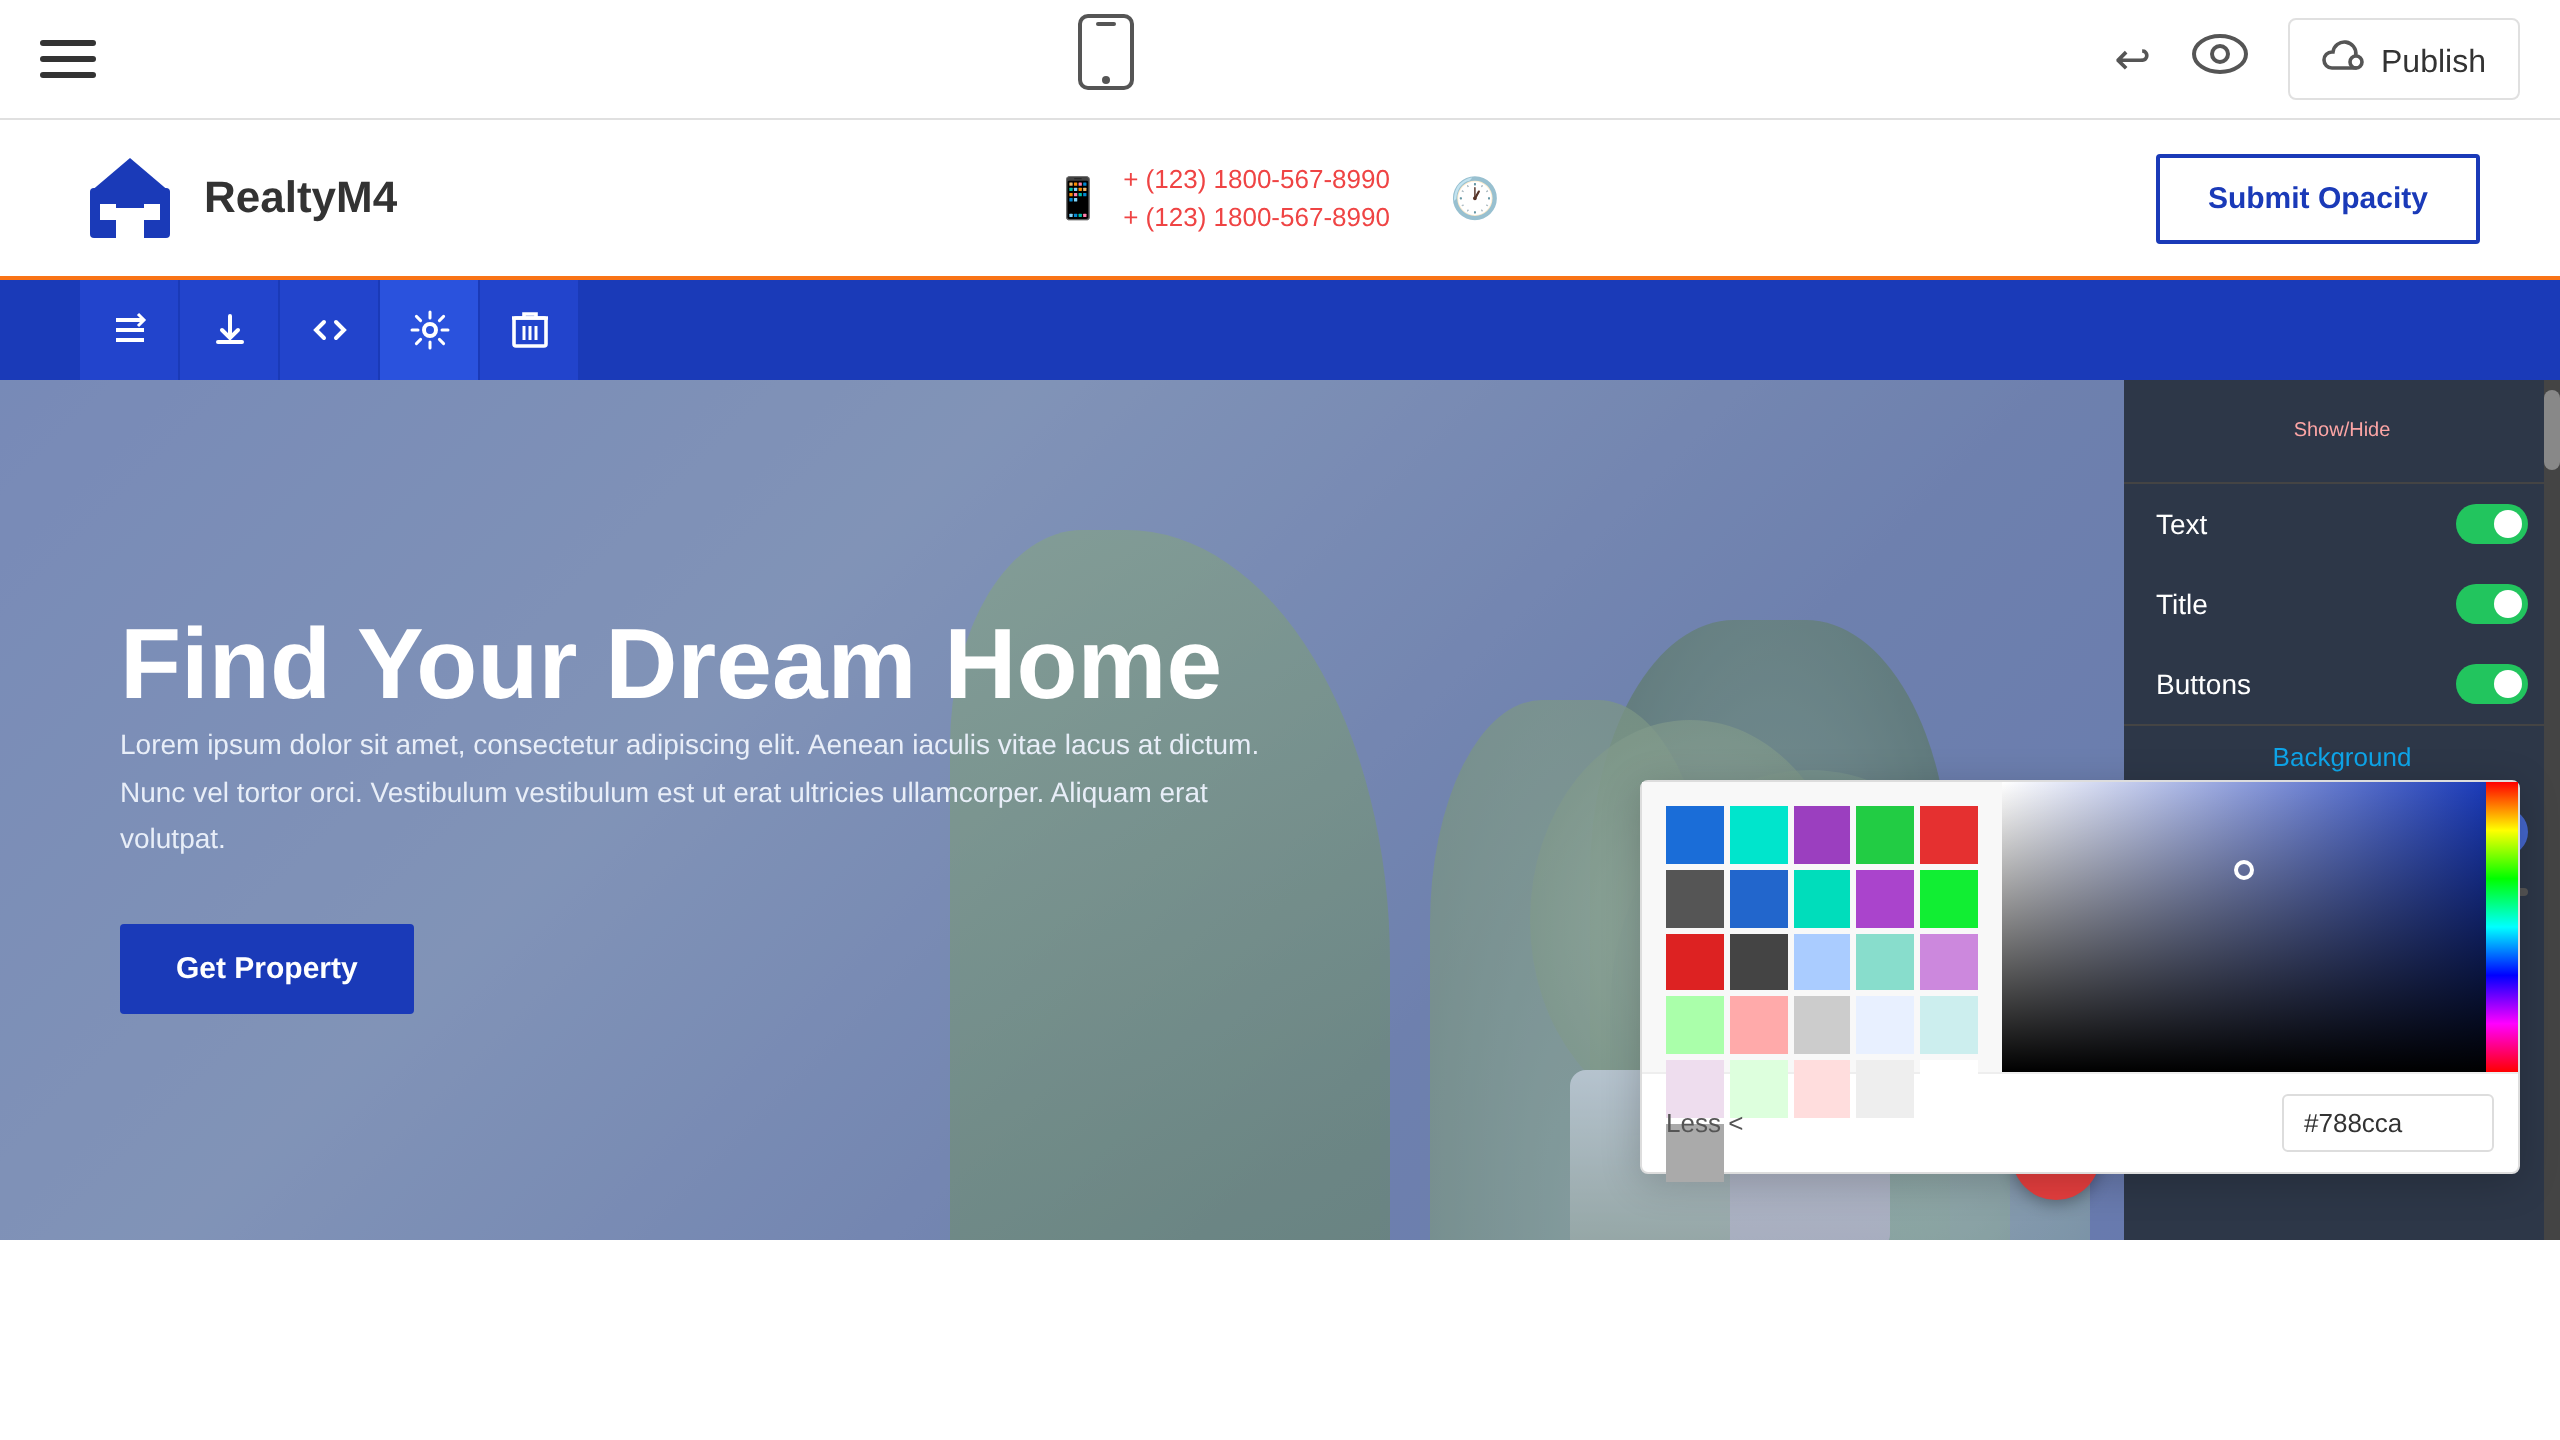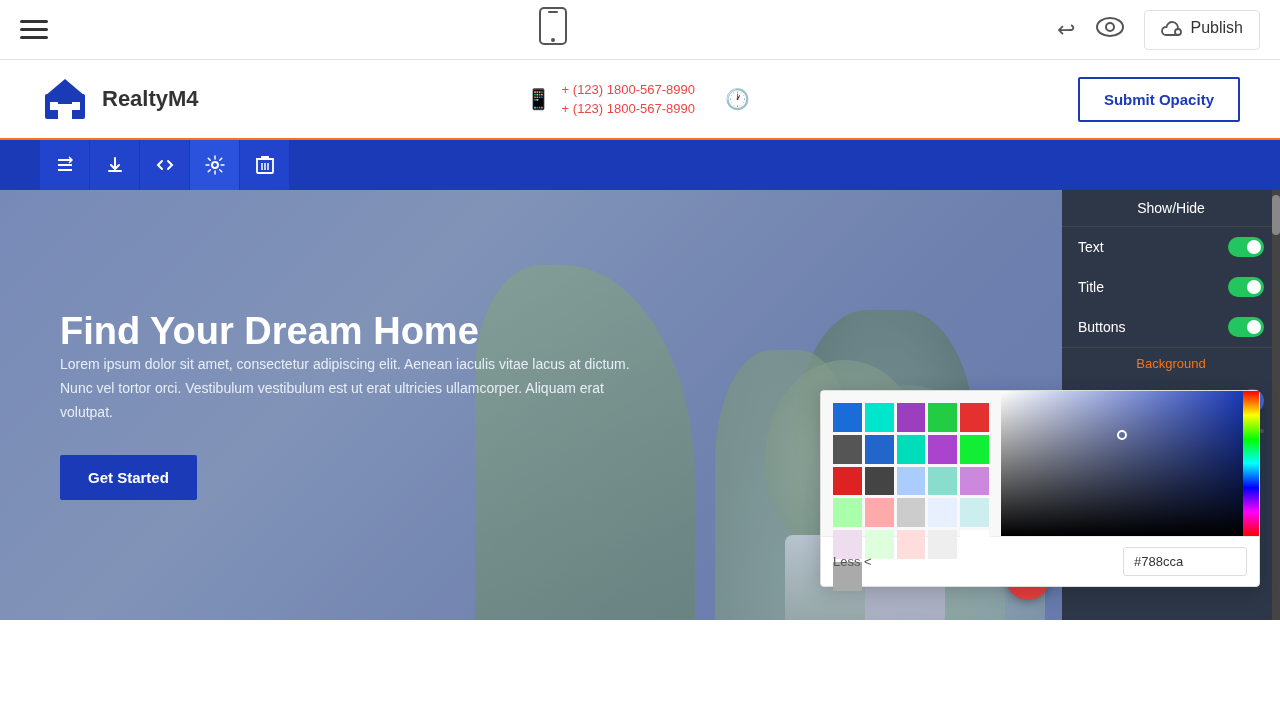--- a/index.html
+++ b/index.html
@@ -17,21 +17,21 @@
     }
     .toolbar-left { display: flex; align-items: center; gap: 8px; }
     .hamburger-icon { display: flex; flex-direction: column; gap: 5px; cursor: pointer; }
     .hamburger-icon span { width: 28px; height: 3px; background: #333; border-radius: 2px; }
     .toolbar-center { display: flex; align-items: center; }
     .mobile-icon { font-size: 26px; color: #555; }
     .toolbar-right { display: flex; align-items: center; gap: 20px; }
     .undo-icon { font-size: 22px; color: #555; cursor: pointer; }
     .preview-icon { font-size: 22px; color: #555; cursor: pointer; }
     .publish-btn {
-      display: flex; align-items: flex-start; gap: 8px;
+      display: flex; align-items: flex-end; gap: 8px;
       background: #fff; border: 1px solid #e0e0e0;
       padding: 8px 16px; border-radius: 4px; cursor: pointer;
       font-size: 16px; font-weight: 500; color: #333;
     }
 
     
     .header-bar {
       height: 80px;
       background: #fff;
       border-bottom: 2px solid #f97316;
@@ -89,44 +89,44 @@
     }
     .hero-bg-overlay {
       position: absolute; inset: 0;
       background: rgba(100,120,180,0.45);
     }
     .hero-content {
       position: relative; z-index: 2;
       padding: 40px 60px;
       max-width: 700px;
     }
-    .hero-title { font-size: 38px; font-weight: bold; color: #fff; }
+    .hero-title { font-size: 50px; font-weight: bold; color: #fff; }
     .hero-text { font-size: 14px; color: #e8eef8; line-height: 1.7; margin-bottom: 30px; }
     .hero-btn {
       background: #1a3ab8; color: #fff;
       border: none; padding: 14px 28px;
       font-size: 15px; font-weight: 600;
       cursor: pointer; border-radius: 2px;
     }
 
     
     .showhide-panel {
       position: absolute;
       right: 0;
       top: 0;
       width: 220px;
       background: #2d3748;
       color: #fff;
       z-index: 10;
     }
     .panel-header {
       text-align: center;
-      padding: 10px 0;
-      font-size: 14px;
-      color: #ffffff;
+      padding: 20px 0;
+      font-size: 10px;
+      color: #fca5a5;
       border-bottom: 1px solid #444;
     }
     .panel-row {
       display: flex;
       align-items: center;
       justify-content: space-between;
       padding: 10px 16px;
       font-size: 14px;
       color: #fff;
     }
@@ -143,21 +143,21 @@
       position: absolute;
       right: 3px; top: 3px;
       width: 14px; height: 14px;
       background: #fff;
       border-radius: 50%;
     }
     .panel-section-header {
       text-align: center;
       padding: 8px 0;
       font-size: 13px;
-      color: #f97316;
+      color: #0ea5e9;
       border-top: 1px solid #444;
     }
     .panel-bottom {
       padding: 10px 16px;
     }
     .panel-color-row {
       display: flex; align-items: center; justify-content: space-between;
       font-size: 13px; color: #fff; margin-bottom: 10px;
     }
     .color-dot {
@@ -270,21 +270,21 @@
     .less-btn {
       font-size: 13px;
       color: #555;
       cursor: pointer;
     }
     .hex-input {
       border: 1px solid #ddd;
       padding: 6px 10px;
       font-size: 13px;
       border-radius: 3px;
-      width: 124px;
+      width: 106px;
       color: #333;
     }
 
     
     .fab-btn {
       position: absolute;
       bottom: 20px;
       right: 230px;
       width: 44px; height: 44px;
       background: #e53e3e;
@@ -412,21 +412,21 @@
     <div style="position:absolute;left:20px;bottom:-5px;width:220px;height:360px;background:linear-gradient(160deg, #88aa77 0%, #668855 100%);border-radius:30% 60% 0 0;opacity:0.75;"></div>
     <div style="position:absolute;right:10px;bottom:-10px;width:120px;height:200px;background:radial-gradient(ellipse at center, #ccddcc 0%, #99bb99 100%);border-radius:40% 40% 0 0;opacity:0.6;"></div>
 
     <div style="position:absolute;right:110px;bottom:-5px;width:100px;height:120px;background:linear-gradient(180deg,#e8e8e8 0%,#c8c8c8 100%);border-radius:10px 10px 8px 8px;"></div>
     <div style="position:absolute;right:190px;bottom:-5px;width:80px;height:90px;background:linear-gradient(180deg,#dde8e0 0%,#aabba0 100%);border-radius:8px 8px 6px 6px;"></div>
   </div>
 
   <div class="hero-content">
     <h1 class="hero-title">Find Your Dream Home</h1>
     <p class="hero-text">Lorem ipsum dolor sit amet, consectetur adipiscing elit. Aenean iaculis vitae lacus at dictum. Nunc vel tortor orci. Vestibulum vestibulum est ut erat ultricies ullamcorper. Aliquam erat volutpat.</p>
-    <button class="hero-btn">Get Started</button>
+    <button class="hero-btn">Get Property</button>
   </div>
 
   <div class="showhide-panel" style="position:absolute;right:0;top:0;height:100%;width:218px;">
     <div class="panel-header">Show/Hide</div>
     <div class="panel-row">
       <span>Text</span>
       <div class="toggle-switch on"></div>
     </div>
     <div class="panel-row">
       <span>Title</span>

